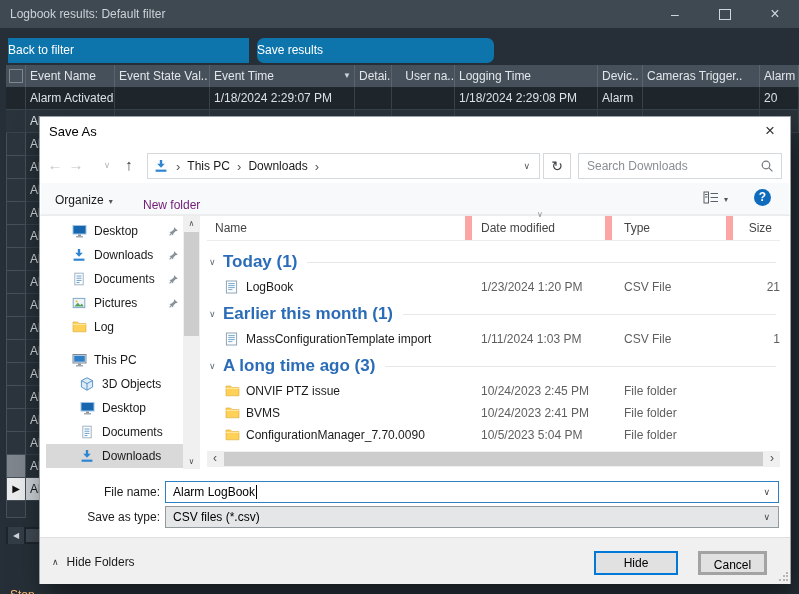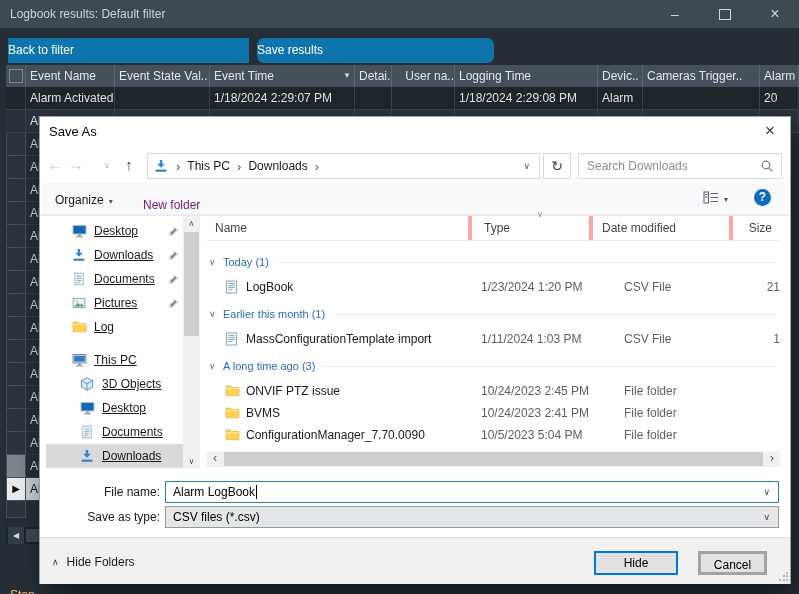--- a/index.html
+++ b/index.html
@@ -78,42 +78,42 @@
   .tool-help{position:absolute;left:714px;top:72px;width:17px;height:17px;border-radius:50%;
              background:#0f6cbd;color:#fff;font-size:12px;font-weight:bold;text-align:center;line-height:17px;}
   .dlg-content{position:absolute;left:0;top:98px;width:750px;height:253px;border-top:1px solid #ececec;}
   
   .sidebar{position:absolute;left:6px;top:3px;width:137px;}
   .sb-item{height:24px;display:flex;align-items:center;padding-left:26px;box-sizing:border-box;}
   .sb-item.child{padding-left:34px;}
   .sb-item.section-gap{margin-top:9px;}
   .sb-item.selected{background:#d9d9d9;}
   .sb-icon{width:16px;height:15px;margin-right:6px;flex:0 0 16px;}
-  .sb-label{font-size:12px;color:#1a1a1a;white-space:nowrap;text-decoration:underline;}
+  .sb-label{font-size:12px;color:#1a1a1a;white-space:nowrap;}
   .sb-pin{margin-left:auto;margin-right:4px;width:11px;height:11px;}
   .vscroll{position:absolute;left:143px;top:0;width:17px;height:253px;background:#f0f0f0;}
   .vscroll .arr{position:absolute;left:0;width:17px;height:15px;text-align:center;font-size:8px;color:#505050;line-height:15px;}
   .vscroll .arr.up{top:0;}
   .vscroll .arr.dn{bottom:0;}
   .vscroll .thumb{position:absolute;left:1px;top:16px;width:15px;height:104px;background:#cdcdcd;}
   
   .filelist{position:absolute;left:167px;top:0;width:573px;height:253px;}
   .fheader{position:absolute;left:0;top:0;width:573px;height:24px;display:flex;border-bottom:1px solid #ececec;}
-  .fh-cell{box-sizing:border-box;font-size:12px;color:#454545;line-height:24px;border-right:4px solid #fca5a5;
+  .fh-cell{box-sizing:border-box;font-size:12px;color:#454545;line-height:24px;border-right:7px solid #fca5a5;
            white-space:nowrap;overflow:hidden;}
   .fh-name{width:265px;padding-left:8px;}
   .fh-date{width:140px;padding-left:9px;position:relative;}
   .fh-type{width:121px;padding-left:12px;}
   .fh-size{width:47px;text-align:right;padding-right:8px;border-right:none;}
   .fsort{position:absolute;left:330px;top:-6px;font-size:8px;color:#8a8f94;}
   .frows{position:absolute;left:0;top:24px;width:573px;}
   .fg-header{height:20px;display:flex;align-items:center;margin-top:6px;}
   .fg-header.first{margin-top:12px;}
   .fg-chev{font-size:9px;color:#5f6b76;width:14px;padding-left:2px;}
-  .fg-label{font-size:11px;color:#2b6cb8;white-space:nowrap;}
+  .fg-label{font-size:17px;color:#2b6cb8;white-space:nowrap;font-weight:bold;}
   .fg-rule{flex:1;height:1px;background:#e7e7e7;margin-left:10px;margin-right:4px;}
   .f-row{height:22px;display:flex;align-items:center;margin-top:4px;}
   .f-row + .f-row{margin-top:0;}
   .f-name{width:265px;display:flex;align-items:center;box-sizing:border-box;padding-left:18px;overflow:hidden;}
   .f-icon{width:15px;height:14px;margin-right:6px;flex:0 0 15px;}
   .f-nametext{font-size:12px;color:#1a1a1a;white-space:nowrap;}
   .f-date{width:140px;box-sizing:border-box;padding-left:9px;font-size:12px;color:#5f5f5f;white-space:nowrap;}
   .f-type{width:121px;box-sizing:border-box;padding-left:12px;font-size:12px;color:#5f5f5f;white-space:nowrap;}
   .f-size{width:47px;text-align:right;font-size:12px;color:#5f5f5f;overflow:hidden;white-space:nowrap;}
   .hscroll{position:absolute;left:0;top:235px;width:573px;height:16px;background:#f0f0f0;}
@@ -433,22 +433,22 @@
           </div>
         </div>
       <div class="vscroll">
         <span class="arr up">∧</span>
         <span class="thumb"></span>
         <span class="arr dn">∨</span>
       </div>
       <div class="filelist">
         <div class="fheader">
           <div class="fh-cell fh-name">Name</div>
+          <div class="fh-cell fh-date">Date modified</div>
           <div class="fh-cell fh-type">Type</div>
-          <div class="fh-cell fh-date">Date modified</div>
           <div class="fh-cell fh-size">Size</div>
           <span class="fsort">∨</span>
         </div>
         <div class="frows" id="file-rows">
             <div class="fg-header first">
               <div class="fg-chev">∨</div>
               <div class="fg-label">Today (1)</div>
               <div class="fg-rule"></div>
             </div>
             <div class="f-row">

